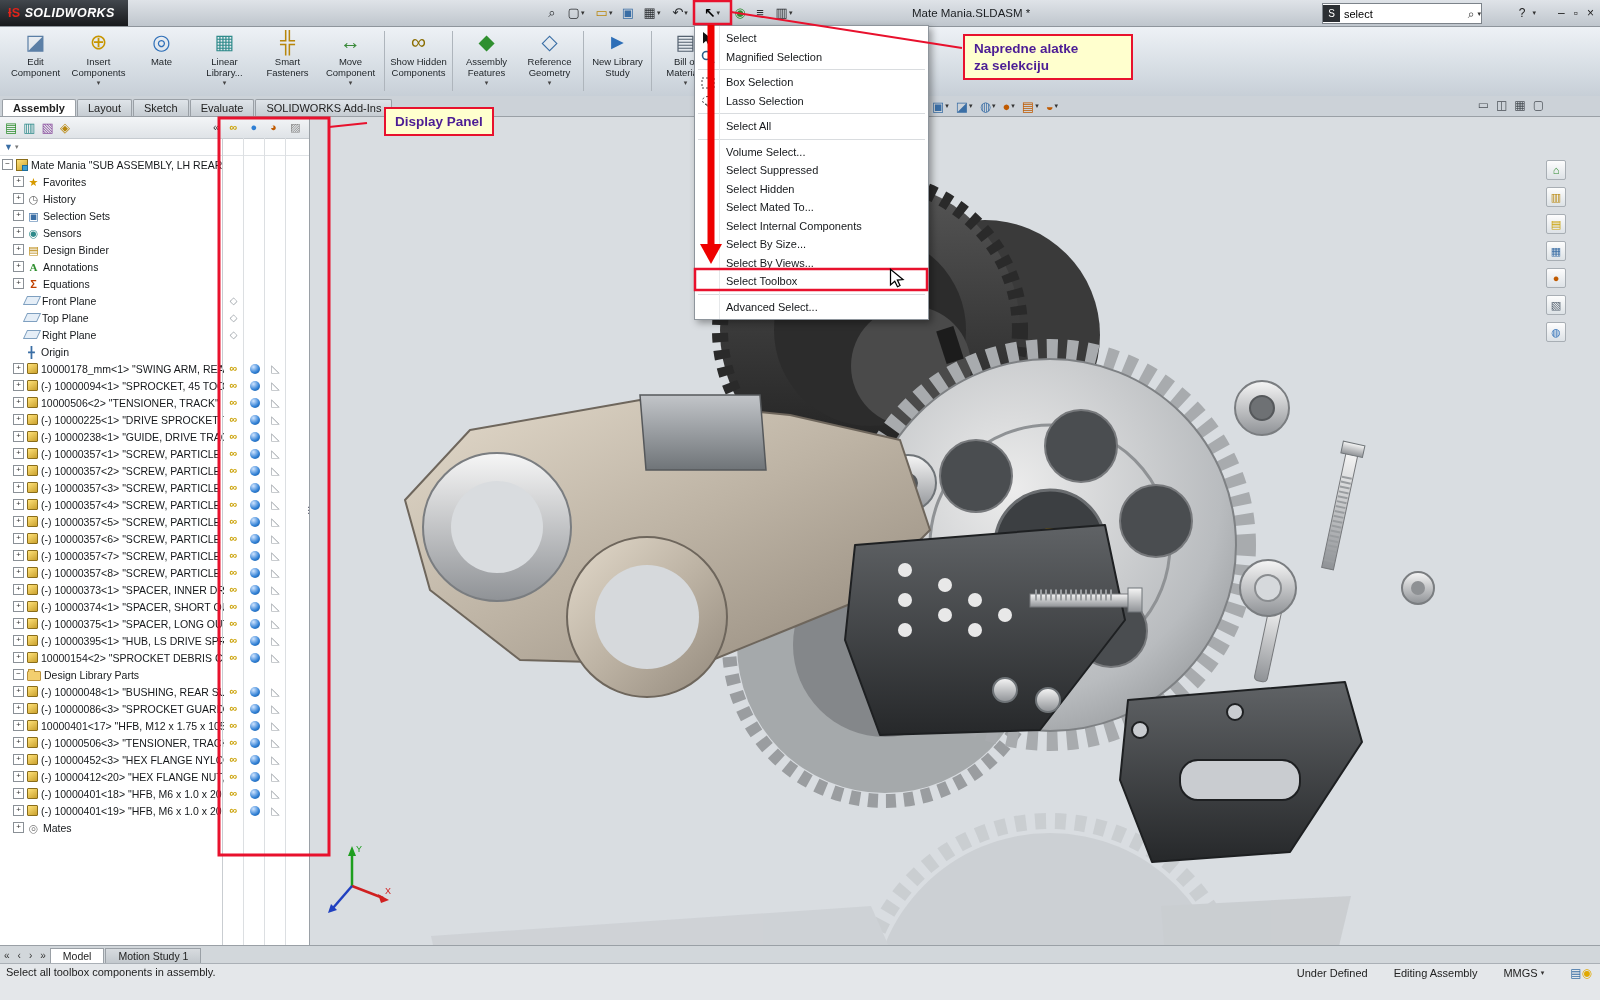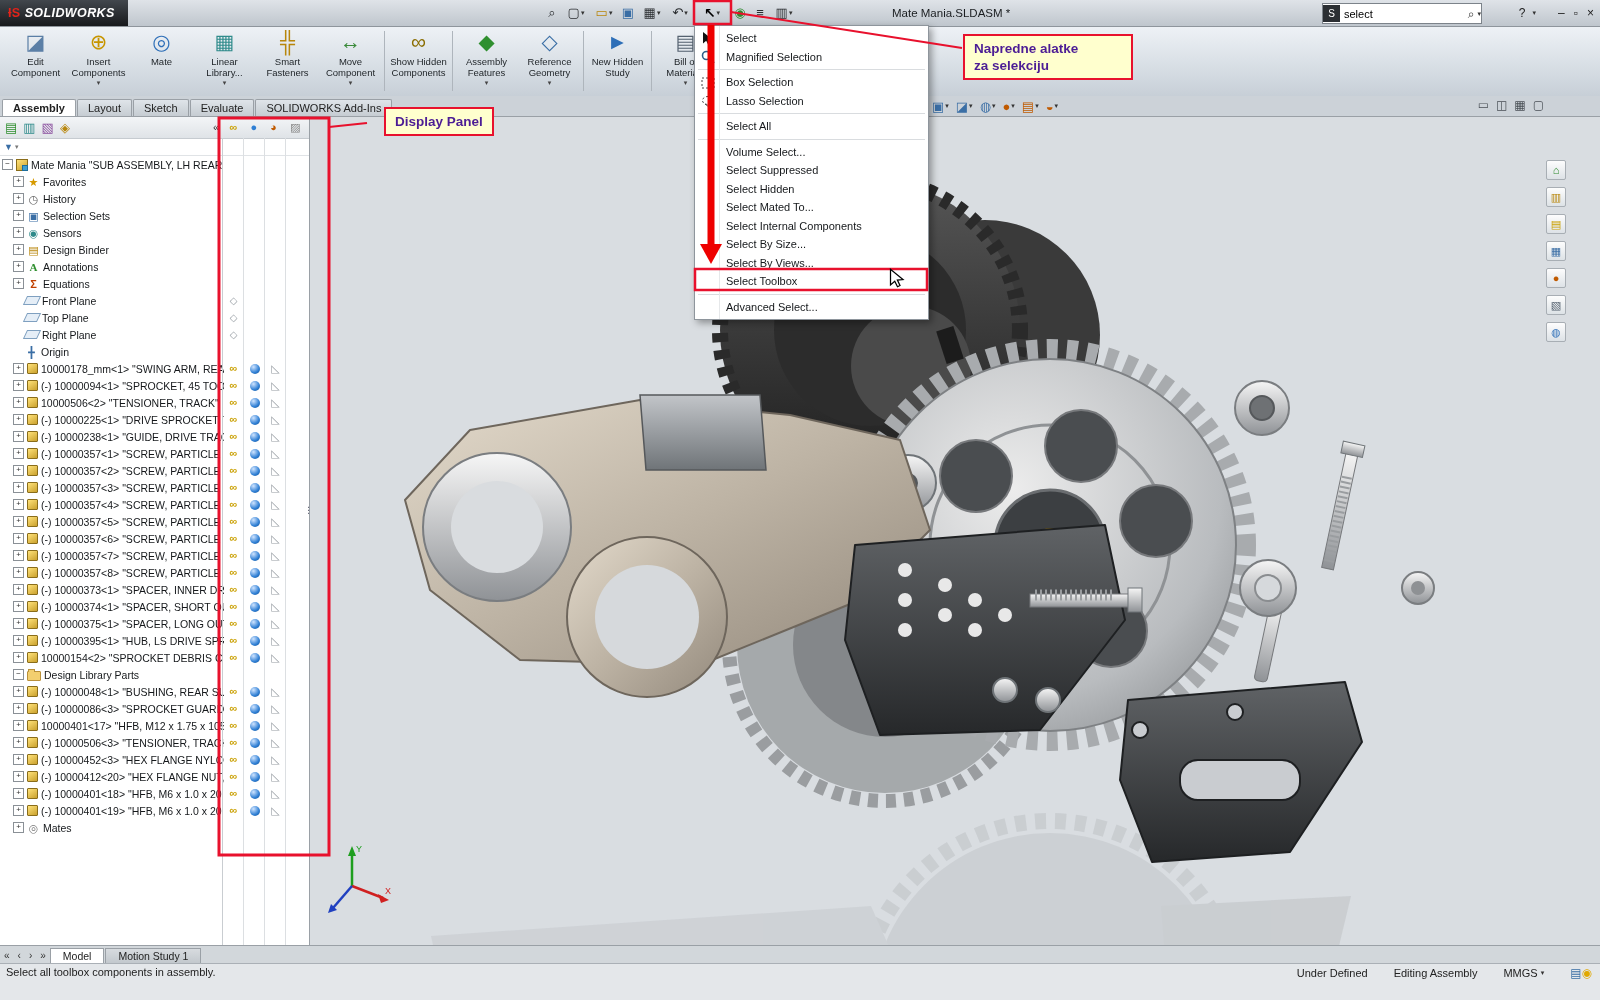--- a/index.html
+++ b/index.html
@@ -13,21 +13,21 @@
     padding:0 8px;box-sizing:border-box;font-size:12.5px;font-weight:bold;font-style:italic;letter-spacing:.4px;}
   #logo .mark{color:#e2231a;font-weight:700;margin-right:4px;font-style:normal;}
   #menubar{position:absolute;left:130px;top:0;height:26px;display:flex;align-items:center;}
   .menu-item{padding:0 8px;font-size:11.5px;color:#15181b;line-height:26px;cursor:default;}
   #quicktools{position:absolute;left:542px;top:1px;height:24px;display:flex;align-items:center;}
   .qt-btn{height:22px;display:flex;align-items:center;justify-content:center;color:#2a2d30;}
   .qi{font-size:13px;line-height:22px;}
   .caret{font-size:7px;margin-left:1px;color:#333;}
   .qi-select-arrow{font-weight:bold;font-size:14px;color:#000;}
   .qi-rebuild{color:#2e8b2e;} .qi-open{color:#b8860b;} .qi-save{color:#3a6ea5;}
-  #win-title{position:absolute;left:892px;top:0;line-height:26px;font-size:11.5px;color:#1a1d20;}
+  #win-title{position:absolute;left:912px;top:0;line-height:26px;font-size:11.5px;color:#1a1d20;}
   #searchbox{position:absolute;right:118px;top:3px;width:158px;height:19px;background:#fff;
     border:1px solid #7c838a;display:flex;align-items:center;}
   #searchbox .sb-ic{width:17px;height:17px;background:#2b2f33;color:#fff;font-size:10px;
     display:flex;align-items:center;justify-content:center;}
   #searchbox input{flex:1;border:none;outline:none;font-size:11px;padding:0 4px;min-width:0;
     font-family:"Liberation Sans",sans-serif;}
   #searchbox .sb-mag{font-size:12px;color:#444;padding-right:2px;}
   #help-area{position:absolute;right:64px;top:0;line-height:26px;font-size:12px;color:#222;display:flex;gap:6px;}
   #winbtns{position:absolute;right:6px;top:0;line-height:26px;display:flex;gap:9px;font-size:12px;color:#222;}
   
@@ -247,21 +247,21 @@
         <span class="rib-dd">▾</span>
       </div>
       <div class="rib-btn">
         <span class="rib-ic ic-reference-geometry">◇</span>
         <div class="rib-lb">Reference Geometry</div>
         <span class="rib-dd">▾</span>
       </div>
       <div class="rib-sep"></div>
       <div class="rib-btn">
         <span class="rib-ic ic-new-motion-study">►</span>
-        <div class="rib-lb">New Hidden Study</div>
+        <div class="rib-lb">New Library Study</div>
       </div>
       <div class="rib-sep"></div>
       <div class="rib-btn">
         <span class="rib-ic ic-bill-of-materials">▤</span>
         <div class="rib-lb">Bill of Materials</div>
         <span class="rib-dd">▾</span>
       </div>
       <div class="rib-sep"></div>
       <div class="rib-btn">
         <span class="rib-ic ic-exploded-view">◍</span>

